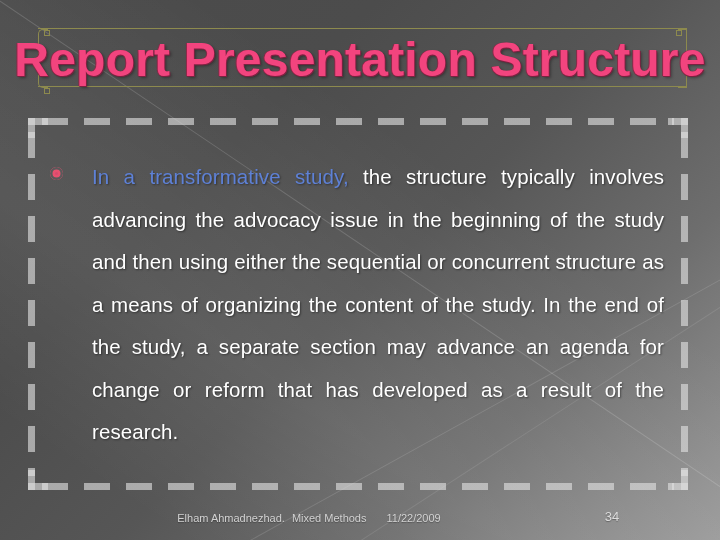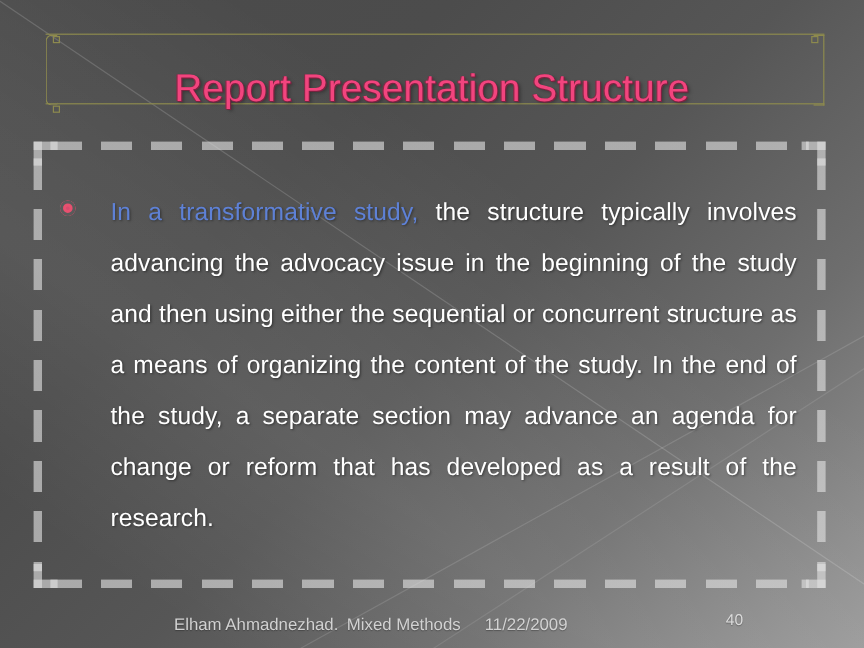--- a/index.html
+++ b/index.html
@@ -140,27 +140,27 @@
     left: 44px;
     bottom: 2px;
     width: 4px;
     height: 4px;
     border: 1px solid #8d8a4e;
   }
 
   .slide-title {
     position: absolute;
     left: 0;
-    top: 16px;
+    top: 3px;
     width: 720px;
     height: 60px;
     line-height: 58px;
     text-align: center;
-    font-size: 32px;
-    font-weight: normal;
+    font-size: 48px;
+    font-weight: bold;
     color: #f2447e;
     letter-spacing: 0.2px;
     text-shadow:
       1px 1px 0 #7a2340,
       -1px 0 0 #8a2a48,
       0 1px 0 #7a2340,
       2px 2px 3px rgba(0,0,0,0.35);
     white-space: nowrap;
   }
 
@@ -285,25 +285,25 @@
   
   .footer {
     position: absolute;
     left: 0;
     top: 512px;
     width: 720px;
     height: 22px;
   }
   .footer-center {
     position: absolute;
-    left: 145px;
+    left: 159px;
     top: 0;
     width: 300px;
-    text-align: right;
-    font-size: 14px;
+    text-align: center;
+    font-size: 11px;
     color: #d2d2d2;
     white-space: nowrap;
     text-shadow: 0 1px 1px rgba(0,0,0,0.3);
   }
   .footer-center .seg { display: inline-block; }
   .footer-center .gap-a { display: inline-block; width: 7px; }
   .footer-center .gap-b { display: inline-block; width: 20px; }
   .footer-page {
     position: absolute;
     left: 592px;
@@ -355,16 +355,16 @@
     <div class="bullet-row">
       <span class="bullet-mark"></span>
       <p class="para"><span class="accent">In a transformative study,</span><span> the structure typically involves advancing the advocacy issue in the beginning of the study and then using either the sequential or concurrent structure as a means of organizing the content of the study. In the end of the study, a separate section may advance an agenda for change or reform that has developed as a result of the research.</span></p>
     </div>
   </div>
 
   <div class="footer">
     <div class="footer-center">
       <span class="seg">Elham Ahmadnezhad.</span><span class="gap-a"></span><span class="seg">Mixed Methods</span><span class="gap-b"></span><span class="seg">11/22/2009</span>
     </div>
-    <div class="footer-page">40</div>
+    <div class="footer-page">34</div>
   </div>
 
 </div>
 
 </body></html>

